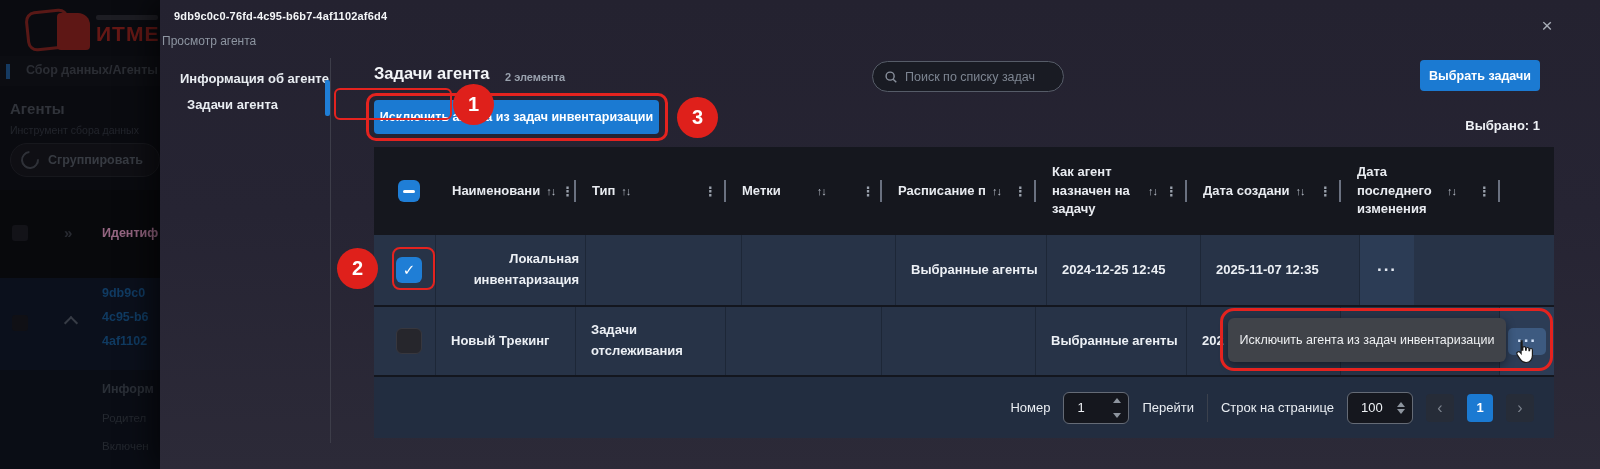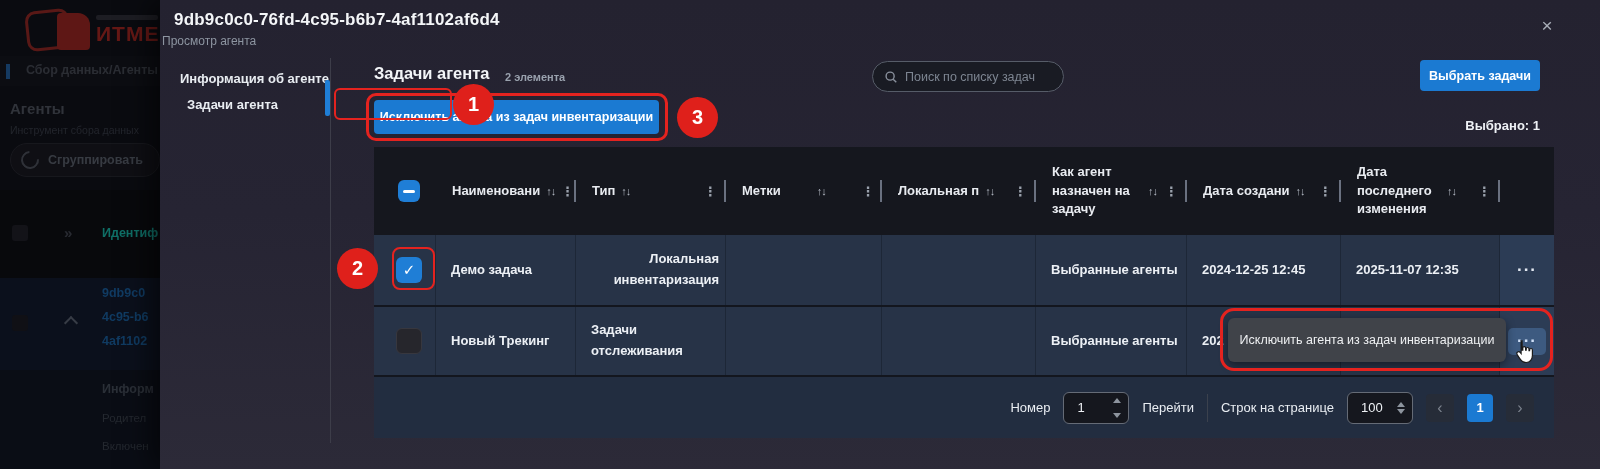--- a/index.html
+++ b/index.html
@@ -17,35 +17,35 @@
   .bg-navbar { position:absolute; left:6px; top:64px; width:4px; height:15px; background:#1e5e9e; }
   .bg-breadcrumb { position:absolute; left:26px; top:63px; font-size:12.5px; font-weight:600; color:#43474f; white-space:nowrap; }
   .bg-title { position:absolute; left:10px; top:100px; font-size:15px; font-weight:bold; color:#4c525a; white-space:nowrap; }
   .bg-subtitle { position:absolute; left:10px; top:124px; font-size:10.5px; color:#343942; white-space:nowrap; }
   .bg-group-btn { position:absolute; left:10px; top:143px; width:150px; height:34px; border-radius:17px; background:#131419; border:1px solid #222329; display:flex; align-items:center; gap:9px; padding-left:10px; }
   .bg-group-ico { width:18px; height:18px; border-radius:50%; border:2px solid #4a4f57; border-top-color:transparent; transform:rotate(40deg); }
   .bg-group-label { font-size:12.5px; font-weight:bold; color:#595f68; white-space:nowrap; }
   .bg-thead { position:absolute; left:0; top:190px; width:162px; height:88px; background:#08090c; }
   .bg-cb { position:absolute; width:16px; height:16px; border-radius:3px; background:#1a1a20; }
   .bg-expand { position:absolute; left:64px; top:224px; color:#3e434b; font-size:15px; font-weight:bold; }
-  .bg-colhead { position:absolute; left:102px; top:226px; font-size:12.5px; font-weight:bold; color:#14b8a6; white-space:nowrap; }
+  .bg-colhead { position:absolute; left:102px; top:226px; font-size:12.5px; font-weight:bold; color:#f9a8d4; white-space:nowrap; }
   .bg-selrow { position:absolute; left:0; top:278px; width:162px; height:92px; background:#0d1526; }
   .bg-chev { position:absolute; left:66px; top:318px; width:10px; height:10px; border-left:2px solid #59616e; border-top:2px solid #59616e; transform:rotate(45deg); }
   .bg-link { position:absolute; left:102px; font-size:12.5px; font-weight:600; color:#155f9f; white-space:nowrap; }
   .bg-inforow { position:absolute; left:0; top:370px; width:162px; height:99px; background:#0b101a; }
   .bg-info0 { position:absolute; left:102px; top:382px; font-size:12.5px; font-weight:bold; color:#434b55; white-space:nowrap; }
   .bg-info1 { position:absolute; left:102px; top:412px; font-size:11.5px; color:#373e47; white-space:nowrap; }
   .bg-info2 { position:absolute; left:102px; top:440px; font-size:11.5px; color:#373e47; white-space:nowrap; }
   .bg-dim { position:absolute; inset:0; background:rgba(10,10,15,0.42); }
 
   
   .modal { position:absolute; left:160px; top:0; width:1440px; height:469px;
     background:linear-gradient(180deg,#242230 0%,#262433 45%,#2c2a38 100%);
     box-shadow:-10px 0 26px rgba(0,0,0,0.55); }
-  .m-title { position:absolute; left:14px; top:10px; font-size:17px; font-weight:bold; color:#f4f6f8; letter-spacing:.2px; }
+  .m-title { position:absolute; left:14px; top:10px; font-size:11px; font-weight:bold; color:#f4f6f8; letter-spacing:.2px; }
   .m-subtitle { position:absolute; left:2px; top:34px; font-size:12px; color:#8d95a1; }
   .m-close { position:absolute; left:1374px; top:13px; width:26px; height:26px; background:none; border:none; color:#a9aeb8; font-size:19px; line-height:26px; text-align:center; cursor:pointer; }
 
   .side-item { position:absolute; left:20px; font-size:13px; font-weight:bold; color:#e8ecf1; white-space:nowrap; }
   .side-item.i0 { top:71px; }
   .side-item.i1 { top:97px; left:27px; }
   .side-indicator { position:absolute; left:165px; top:80px; width:5px; height:36px; background:#1f7ed6; border-radius:2px; }
   .vdivider { position:absolute; left:170px; top:58px; width:1px; height:385px; background:#3d3d49; }
 
   .c-heading { position:absolute; left:214px; top:64px; font-size:16.5px; font-weight:bold; color:#f3f5f8; }
@@ -191,21 +191,21 @@
             <span class="lbl">Тип</span>
             <span class="sort">↑↓</span>
             <span class="menu">⋮</span>
           </div>
           <div class="th has-sep c3" style="width: 156px; gap: 36px;">
             <span class="lbl">Метки</span>
             <span class="sort">↑↓</span>
             <span class="menu">⋮</span>
           </div>
           <div class="th has-sep c4" style="width: 154px;">
-            <span class="lbl">Локальная п</span>
+            <span class="lbl">Расписание п</span>
             <span class="sort">↑↓</span>
             <span class="menu">⋮</span>
           </div>
           <div class="th has-sep c5" style="width: 151px;">
             <span class="lbl">Как агент назначен на задачу</span>
             <span class="sort">↑↓</span>
             <span class="menu">⋮</span>
           </div>
           <div class="th has-sep c6" style="width: 154px;">
             <span class="lbl">Дата создани</span>
@@ -217,21 +217,20 @@
             <span class="sort">↑↓</span>
             <span class="menu">⋮</span>
           </div>
           <div class="th th-actions" style="width: 54px;"></div>
         </div>
       <div id="tbody">
           <div class="trow">
             <div class="td td-check" style="width: 62px;">
               <span class="cb cb-row on">✓</span>
             </div>
-            <div class="td" style="width: 140px;">Демо задача</div>
             <div class="td" style="width: 150px; text-align: right;">Локальная инвентаризация</div>
             <div class="td" style="width: 156px;"></div>
             <div class="td" style="width: 154px;"></div>
             <div class="td" style="width: 151px;">Выбранные агенты</div>
             <div class="td" style="width: 154px;">2024-12-25 12:45</div>
             <div class="td" style="width: 159px;">2025-11-07 12:35</div>
             <div class="td td-actions" style="width: 54px;">
               <span class="dots">···</span>
             </div>
           </div>

